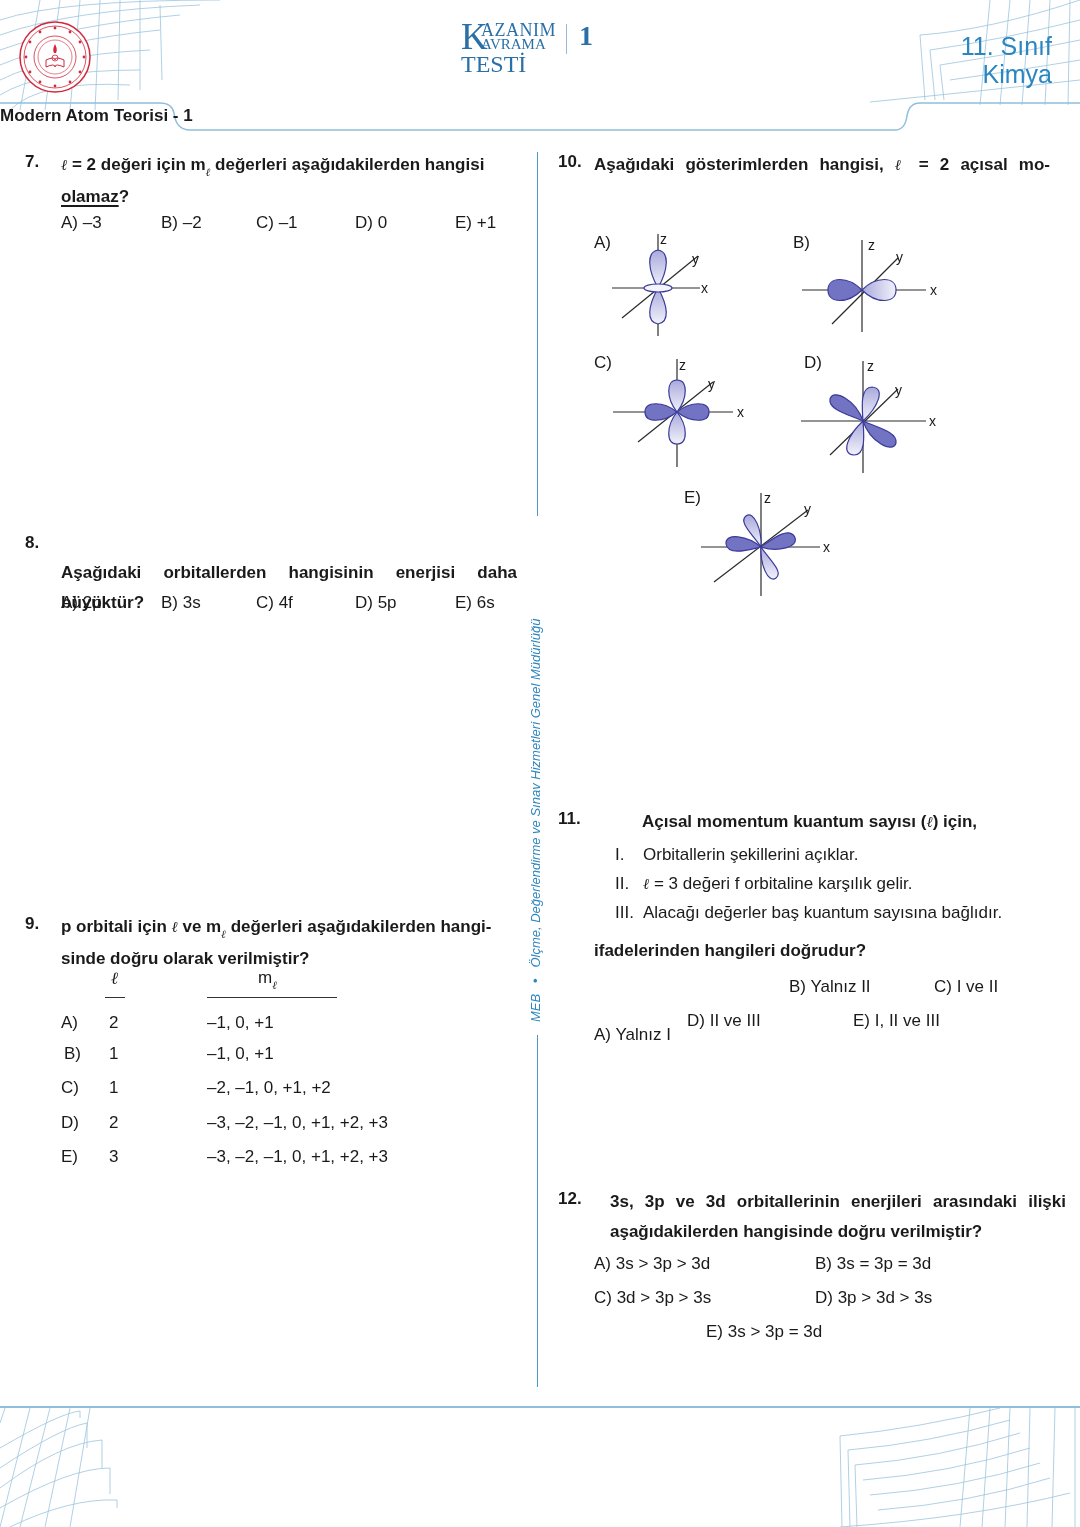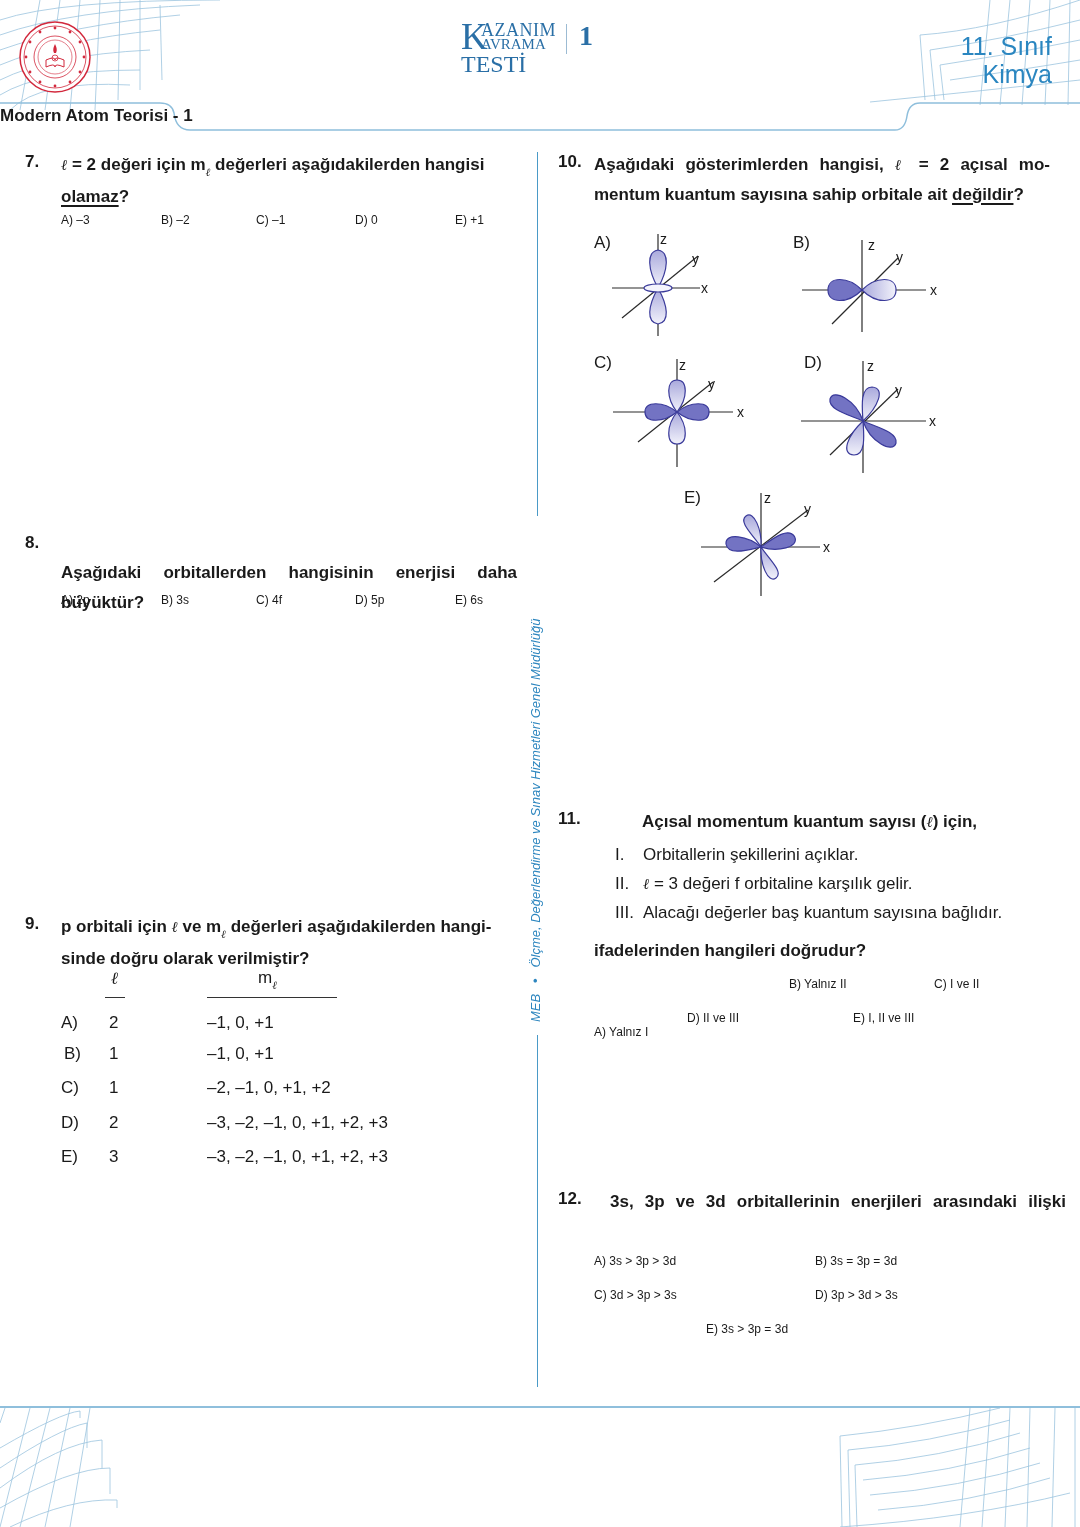--- a/index.html
+++ b/index.html
@@ -1,20 +1,20 @@
 <!DOCTYPE html>
 <html><head>
 <meta charset="utf-8">
 <style>
   html,body{margin:0;padding:0;background:#fff;}
   body{width:1080px;height:1527px;position:relative;overflow:hidden;font-family:"Liberation Sans",sans-serif;color:#1a1a1a;}
   .abs{position:absolute;}
   .q-num{position:absolute;font-weight:bold;font-size:17px;}
   .q-text{position:absolute;font-weight:bold;font-size:17px;line-height:30px;}
-  .opt{position:absolute;font-size:12px;text-align:center;}
+  .opt{position:absolute;font-size:17px;text-align:center;}
   .u{text-decoration:underline;text-decoration-thickness:2px;text-underline-offset:3px;}
   .ell{font-style:italic;font-family:"DejaVu Serif",serif;font-weight:normal;font-size:15px;}
   .sub{font-size:11px;position:relative;top:6px;font-style:italic;font-family:"DejaVu Serif",serif;}
   .stmt{position:absolute;font-size:17px;}
   .divider{position:absolute;left:537px;top:152px;width:1px;background:#4a9ac7;}
   .side-text{position:absolute;left:528px;top:1022px;transform-origin:0 0;transform:rotate(-90deg);color:#2d86bf;font-style:italic;font-size:13px;white-space:nowrap;}
   .logo-k{position:absolute;font-family:"Liberation Serif",serif;color:#2a6fa6;}
   .grade{position:absolute;right:28px;color:#2a86c0;font-size:25px;text-align:right;}
   .band-title{position:absolute;left:0;width:1080px;top:106px;font-weight:bold;font-size:17px;}
   svg.orb{position:absolute;overflow:visible;}
@@ -207,21 +207,20 @@
     <span class="tbl-cell" style="left:61px;top:1147px;">E)</span>
     <span class="tbl-cell" style="left:109px;top:1147px;">3</span>
     <span class="tbl-cell" style="left:207px;top:1147px;">–3, –2, –1, 0, +1, +2, +3</span>
   </div>
 </div>
 
 <div>
   <span class="q-num" style="left:558px;top:152px;">10.</span>
   <div class="q-text" style="left:594px;top:150px;width:456px;">
     <div style="text-align:justify;text-align-last:justify;"><span>Aşağıdaki gösterimlerden hangisi, </span><span class="ell">ℓ</span><span> = 2 açısal mo-</span></div>
-    <div><span>mentum kuantum sayısına sahip orbitale ait </span><span class="u">değildir</span><span>?</span></div>
   </div>
 
   <svg width="0" height="0" style="position:absolute">
     <defs>
       <linearGradient id="lightLobe" x1="0" y1="0" x2="0" y2="1">
         <stop offset="0" stop-color="#a9a9dc"></stop>
           <stop offset="1" stop-color="#f2f2fb"></stop>
       </linearGradient>
       <linearGradient id="lightLobeR" x1="0" y1="0" x2="1" y2="0">
         <stop offset="0" stop-color="#a9a9dc"></stop>
@@ -340,19 +339,20 @@
   <span class="opt" style="left:777px;top:977px;margin-left:12px;">B) Yalnız II</span>
   <span class="opt" style="left:934px;top:977px;">C) I ve II</span>
   <span class="opt" style="left:687px;top:1011px;">D) II ve III</span>
   <span class="opt" style="left:853px;top:1011px;">E) I, II ve III</span>
 </div>
 
 <div>
   <span class="q-num" style="left:558px;top:1189px;">12.</span>
   <div class="q-text" style="left:594px;top:1187px;width:456px;margin-left:16px;">
     <div style="text-align:justify;text-align-last:justify;">3s, 3p ve 3d orbitallerinin enerjileri arasındaki ilişki</div>
+    <div>aşağıdakilerden hangisinde doğru verilmiştir?</div>
   </div>
   <span class="opt" style="left:594px;top:1254px;">A) 3s &gt; 3p &gt; 3d</span>
   <span class="opt" style="left:815px;top:1254px;">B) 3s = 3p = 3d</span>
   <span class="opt" style="left:594px;top:1288px;">C) 3d &gt; 3p &gt; 3s</span>
   <span class="opt" style="left:815px;top:1288px;">D) 3p &gt; 3d &gt; 3s</span>
   <span class="opt" style="left:706px;top:1322px;">E) 3s &gt; 3p = 3d</span>
 </div>
 
 </body></html>

